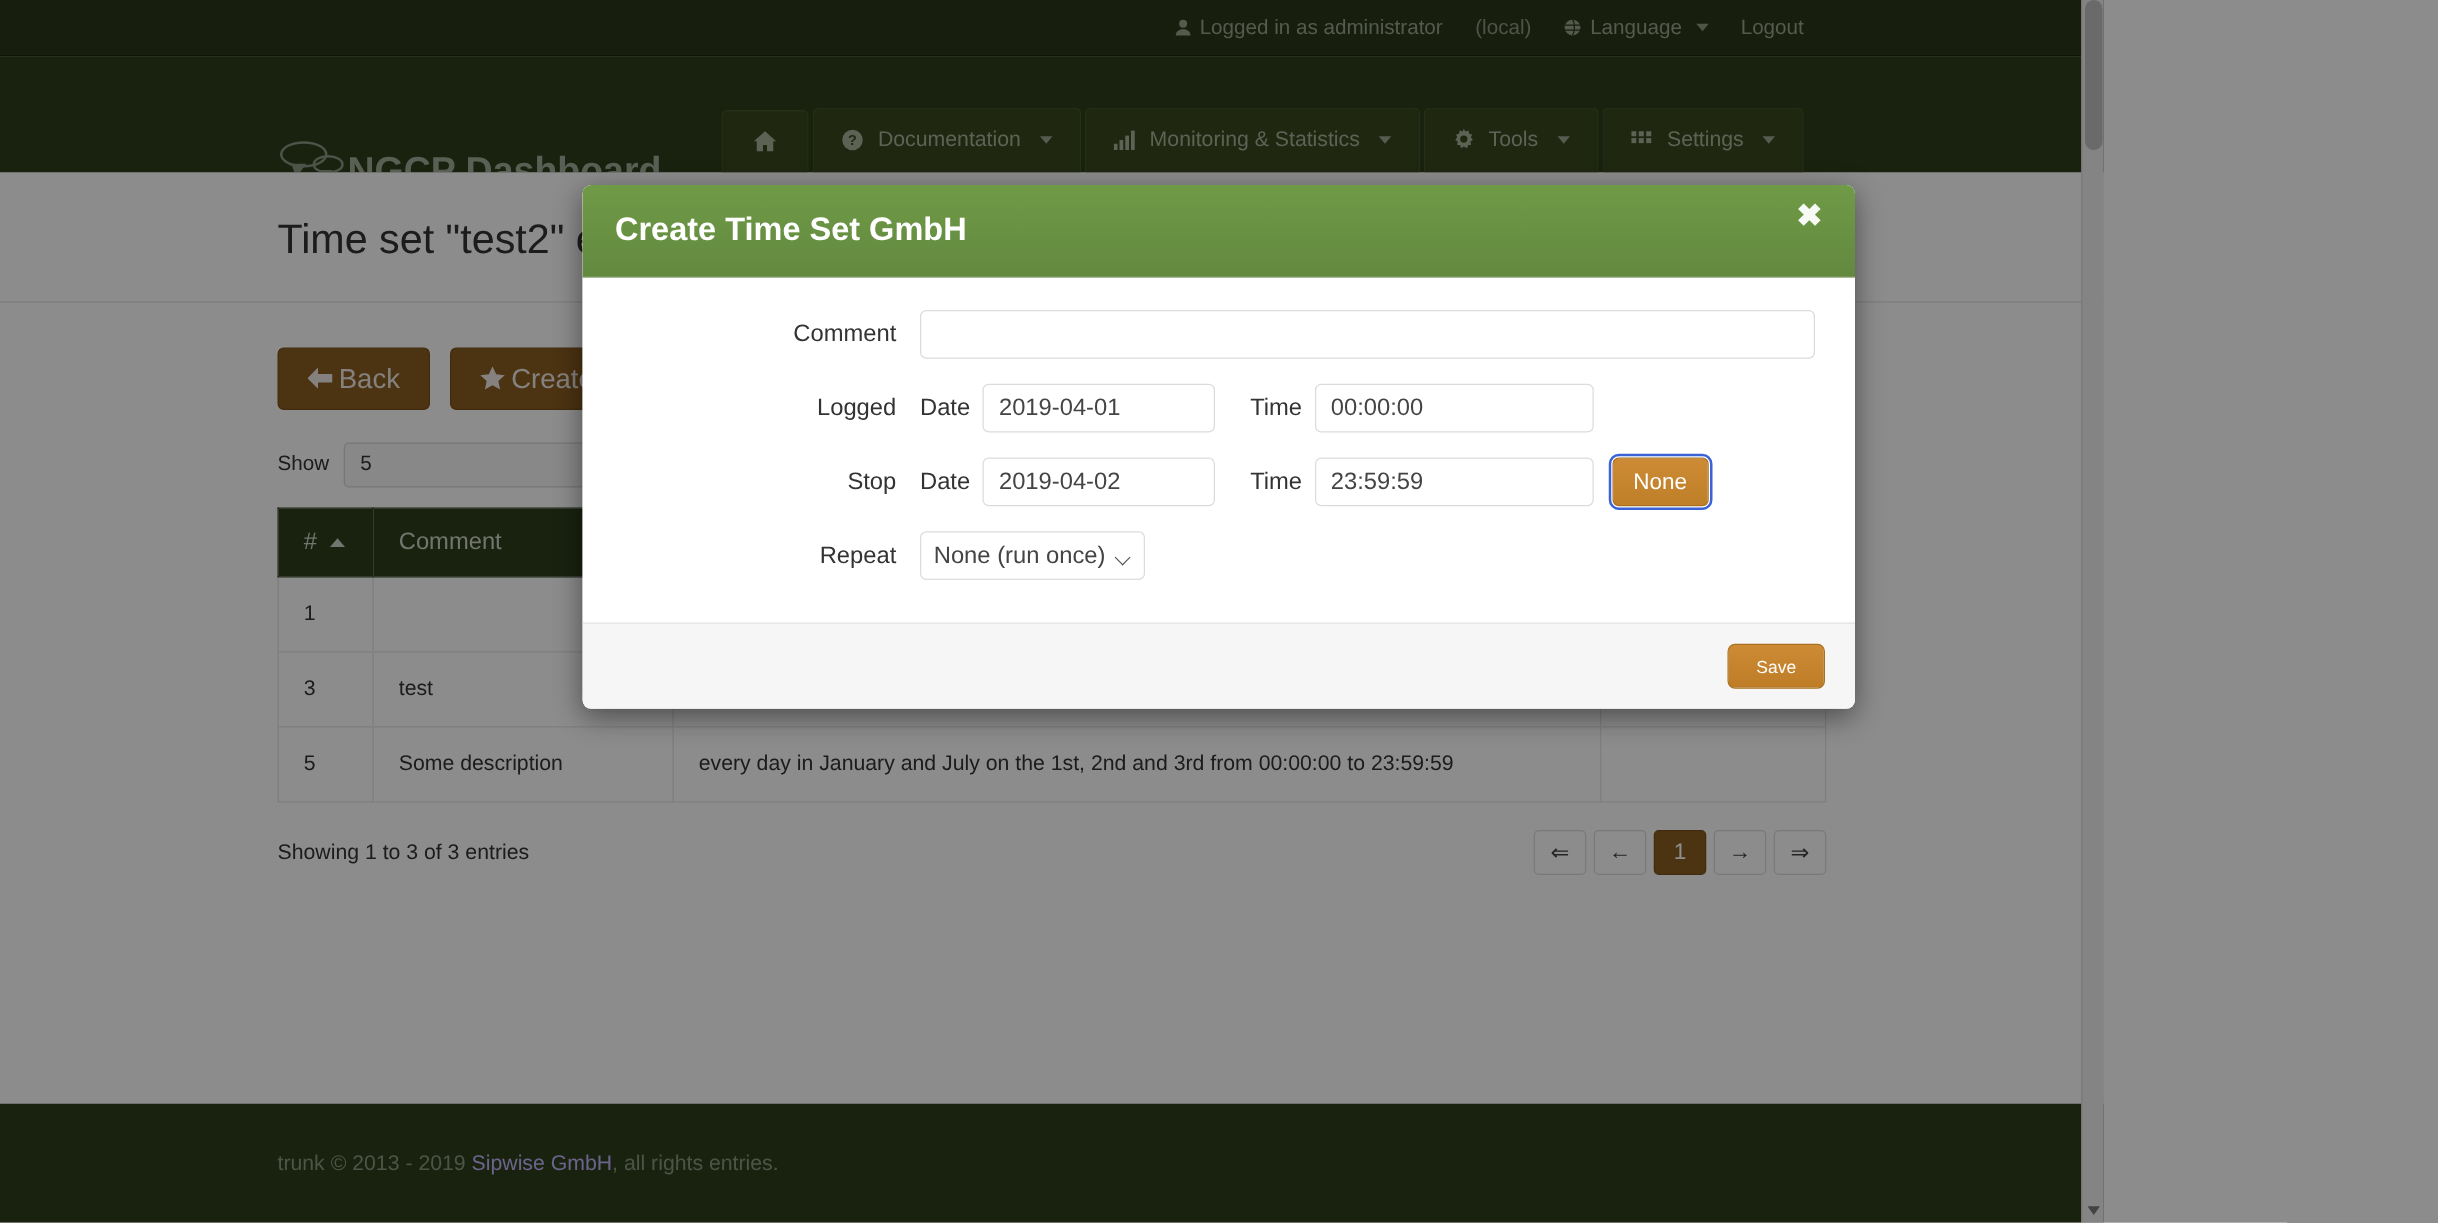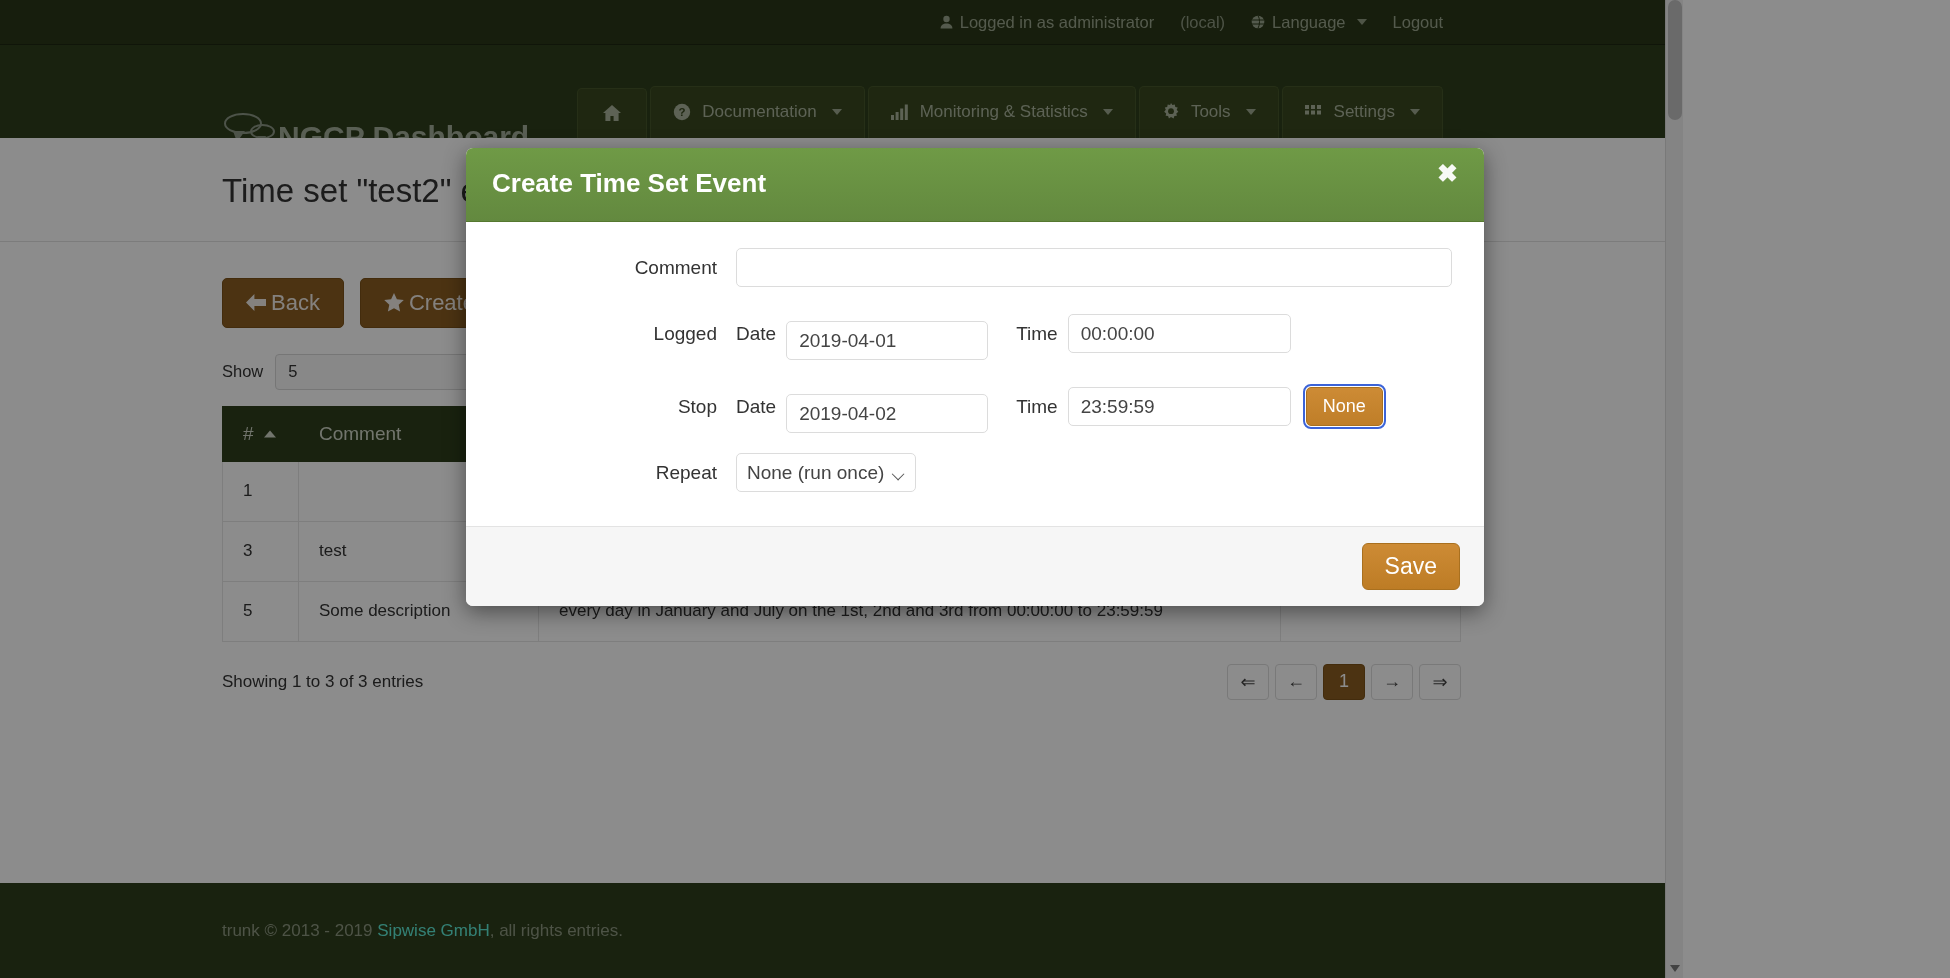--- a/index.html
+++ b/index.html
@@ -207,21 +207,21 @@
   
   .sitefooter {
     position: absolute; left: 0; right: 0; bottom: 0;
     height: 95px;
     background: #2f3e1d;
     color: #8d9880;
     font-size: 17px;
     display: flex; align-items: center;
     padding-left: 222px;
   }
-  .sitefooter .lnk { color: #5eead4; text-decoration: none; }
+  .sitefooter .lnk { color: #c4b5fd; text-decoration: none; }
 
   
   .vscroll {
     position: absolute; top: 0; right: 0; bottom: 0;
     width: 18px; background: #f1f1f1;
     border-left: 1px solid #dcdcdc;
   }
   .vscroll .thumb {
     position: absolute; top: 0; left: 2px;
     width: 14px; height: 120px;
@@ -292,21 +292,21 @@
     border: 1px solid #dcdcdc;
     border-radius: 5px;
     height: 39px;
     font-size: 19px; color: #444;
     padding: 0 12px;
     background: #fff;
     font-family: "Liberation Sans", sans-serif;
     outline: none;
   }
   .inp.comment { flex: 1; margin-right: 16px; }
-  .inp.date { width: 202px; margin-top: 14px; }
+  .inp.date { width: 186px; }
   .inp.time { width: 223px; }
   .gap-lg { width: 28px; }
   .btn-none {
     background: linear-gradient(to bottom,#cd8b35,#bf7e28);
     color: #fff; font-size: 18px;
     border: 1px solid #a9701f;
     border-radius: 5px;
     padding: 8px 16px;
     margin-left: 15px;
     cursor: pointer;
@@ -337,21 +337,21 @@
     pointer-events: none;
   }
   .modal-foot {
     background: #f6f6f6;
     border-top: 1px solid #e3e3e3;
     padding: 16px 24px;
     display: flex; justify-content: flex-end;
   }
   .btn-save {
     background: linear-gradient(to bottom,#cd8b35,#bd7c25);
-    color: #fff; font-size: 23px;
+    color: #fff; font-size: 14px;
     border: 1px solid #a9701f;
     border-radius: 6px;
     padding: 9px 22px;
     cursor: pointer;
     font-family: "Liberation Sans", sans-serif;
   }
 
   svg { display: block; }
 </style>
 </head>
@@ -544,21 +544,21 @@
     <i class="arrow-up"></i>
     <div class="thumb"></div>
     <i class="arrow-dn"></i>
   </div>
 </div>
 
 <div id="backdrop"></div>
 
 <div id="modal">
   <div class="modal-head">
-    <h2 class="modal-title">Create Time Set Event</h2>
+    <h2 class="modal-title">Create Time Set GmbH</h2>
     <button class="modal-close">✖</button>
   </div>
 
   <div class="modal-body">
 
     <div class="frow">
       <div class="flabel">Comment</div>
       <input class="inp comment" type="text" value="" style="">
     </div>
 

